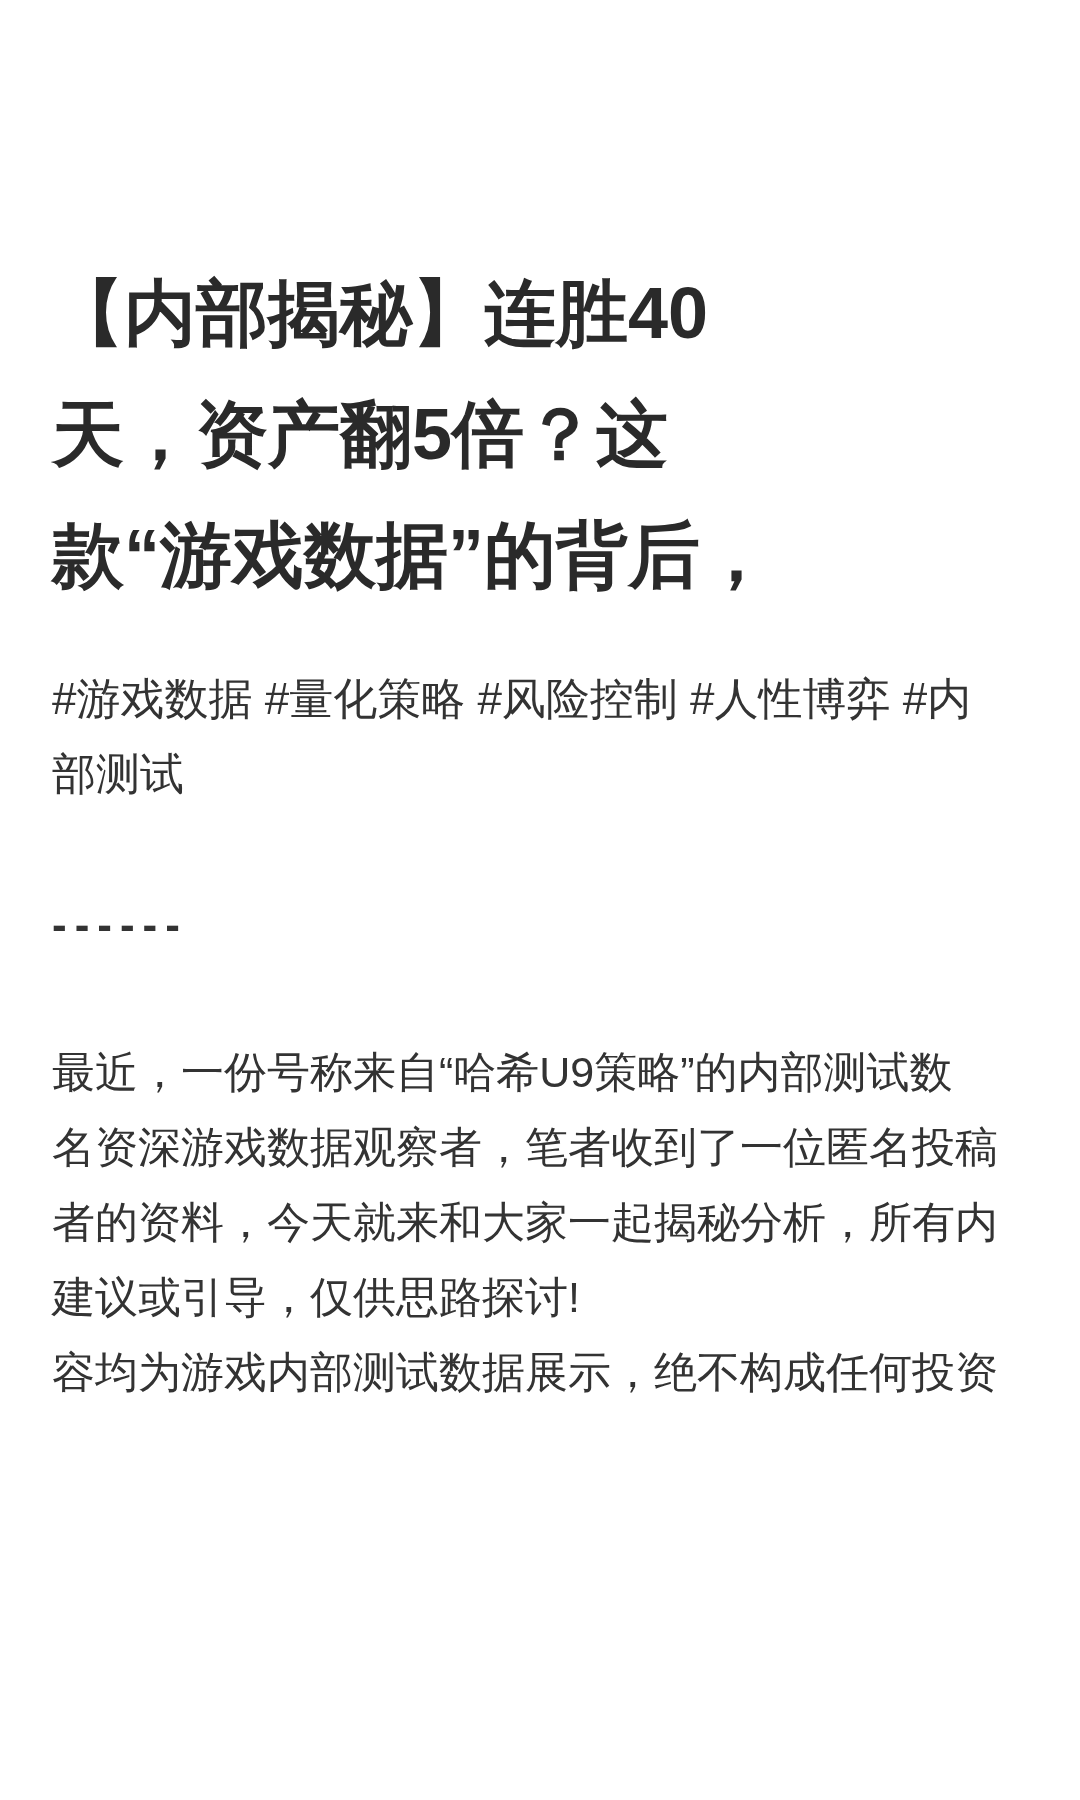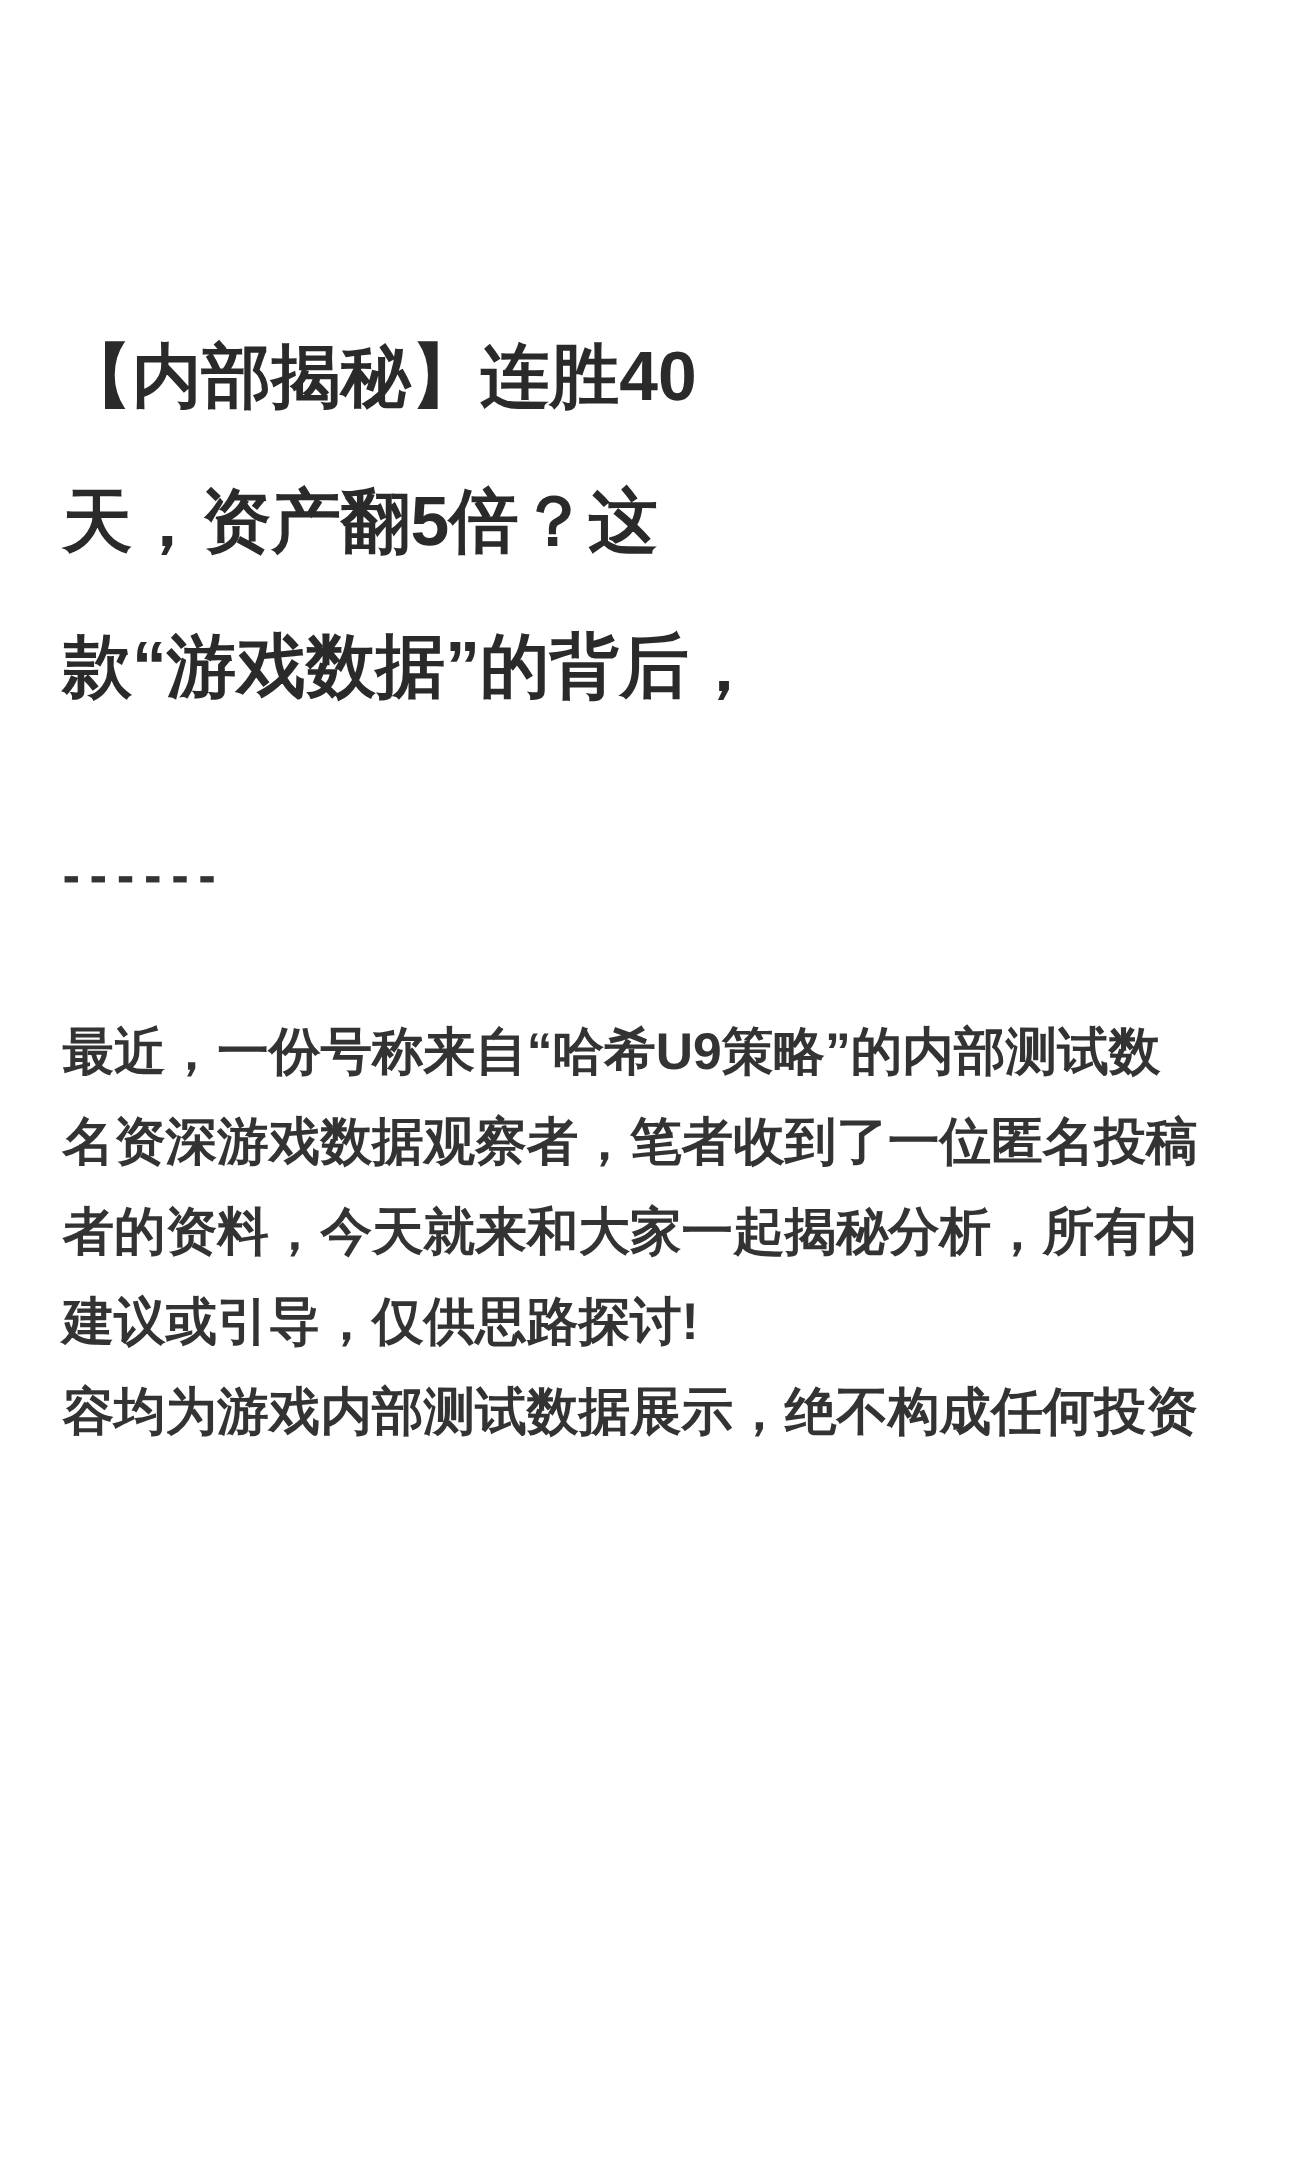--- a/index.html
+++ b/index.html
@@ -16,21 +16,21 @@
   .page {
     width: 1080px;
     height: 1800px;
     box-sizing: border-box;
     padding: 0 52px;
     background: #ffffff;
   }
   .article-title {
     margin: 0;
     padding-top: 253px;
-    font-size: 58px;
+    font-size: 72px;
     line-height: 121px;
     font-weight: 800;
     color: #2a2a2a;
     letter-spacing: 0;
   }
   .article-title .line,
   .hashtags .line,
   .body-text .line {
     white-space: nowrap;
   }
@@ -46,35 +46,39 @@
     font-size: 44px;
     line-height: 75px;
     font-weight: 700;
     letter-spacing: 8px;
     color: #333333;
   }
   .body-text {
     margin: 73px 0 0 0;
     font-size: 43px;
     line-height: 75px;
-    font-weight: 700;
+    font-weight: 400;
     color: #333333;
   }
 </style>
 </head>
 <body>
 
 <div class="page">
 
   <h1 class="article-title">
     <div class="line">【内部揭秘】连胜40</div>
     <div class="line">天，资产翻5倍？这</div>
     <div class="line">款“游戏数据”的背后，</div>
   </h1>
 
+  <p class="hashtags">
+    <span class="line" style="display:block">#游戏数据 #量化策略 #风险控制 #人性博弈 #内</span>
+    <span class="line" style="display:block">部测试</span>
+  </p>
 
   <p class="divider">------</p>
 
   <div class="body-text">
     <div class="line">最近，一份号称来自“哈希U9策略”的内部测试数</div>
     <div class="line">名资深游戏数据观察者，笔者收到了一位匿名投稿</div>
     <div class="line">者的资料，今天就来和大家一起揭秘分析，所有内</div>
     <div class="line">建议或引导，仅供思路探讨!</div>
     <div class="line">容均为游戏内部测试数据展示，绝不构成任何投资</div>
   </div>

